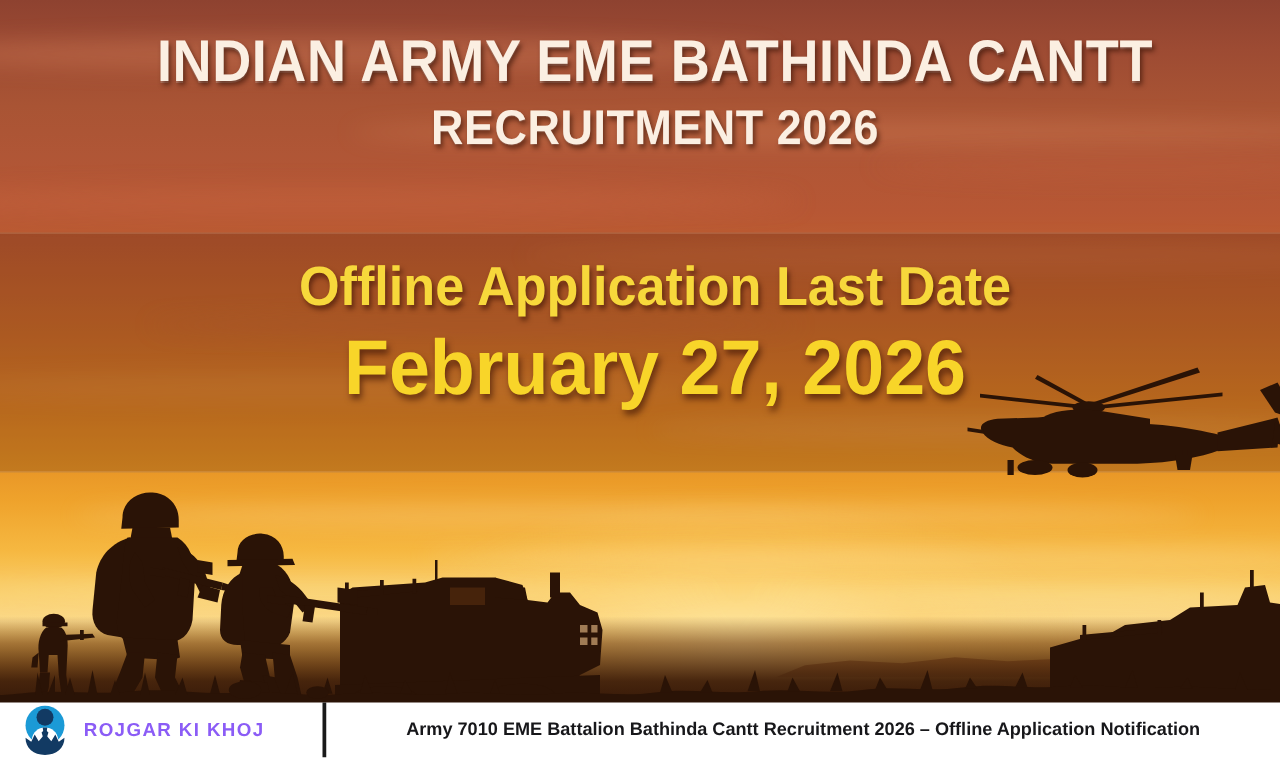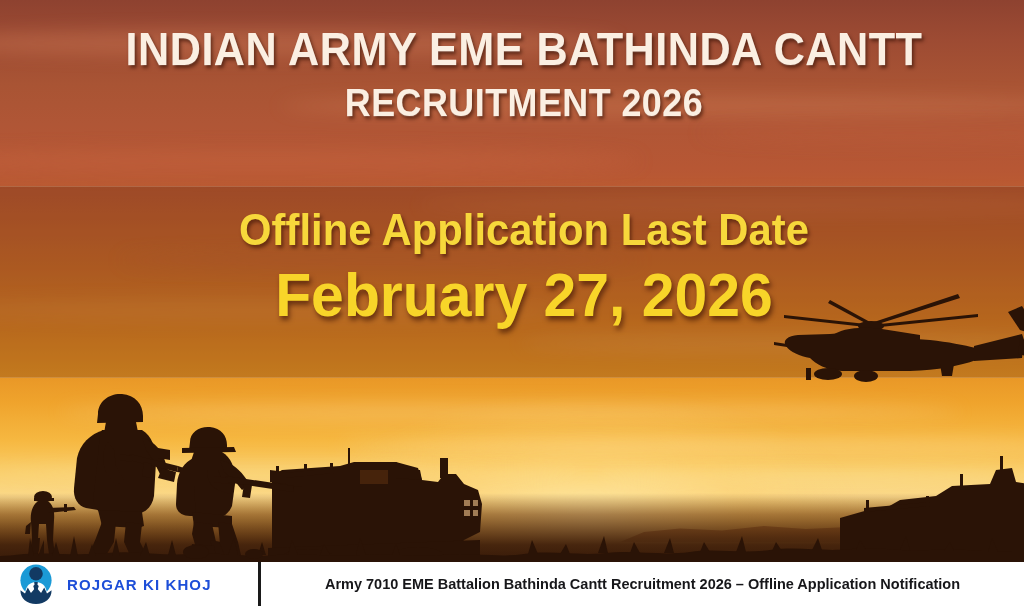--- a/index.html
+++ b/index.html
@@ -159,21 +159,21 @@
     padding-left:14px;
     flex:0 0 auto;
   }
   .brand-logo { width:44px; height:44px; flex:0 0 auto; margin-top:-4px; }
   .brand-name {
     margin-left:9px;
     font-family:"Liberation Sans", sans-serif;
     font-weight:bold;
     font-size:15px;
     letter-spacing:1.1px;
-    color:#1d4ed8;
+    color:#8b5cf6;
     white-space:nowrap;
   }
   .divider {
     width:3px; height:44px; background:#1a1a1a; flex:0 0 auto;
   }
   .caption {
     flex:1 1 auto;
     text-align:center;
     font-family:"Liberation Sans", sans-serif;
     font-weight:bold;

